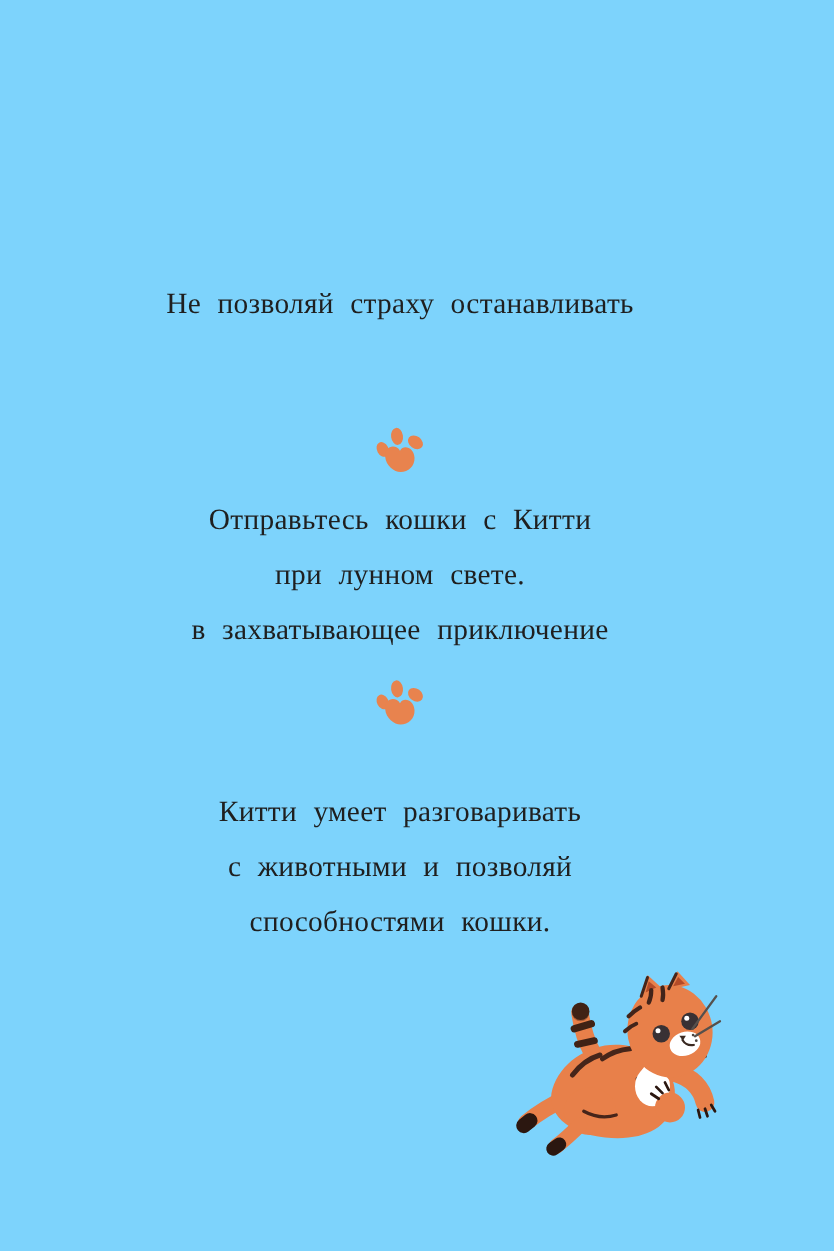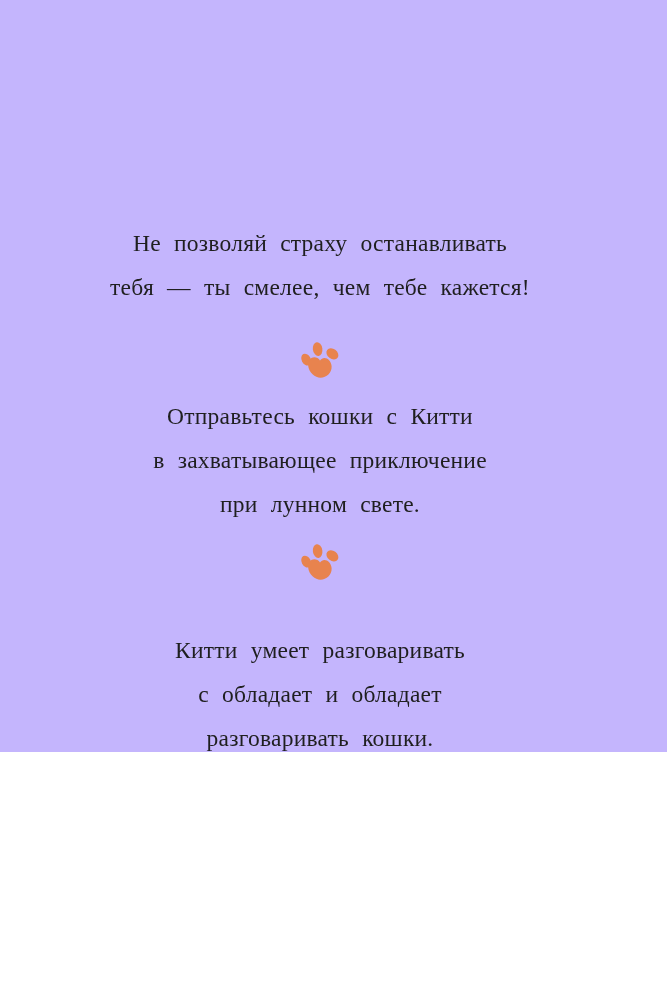--- a/index.html
+++ b/index.html
@@ -3,22 +3,22 @@
 <meta charset="utf-8">
 <style>
   html, body {
     margin: 0;
     padding: 0;
     background: #ffffff;
   }
   .page {
     position: relative;
     width: 667px;
-    height: 752px;
-    background: #c4b5fd;
+    height: 1001px;
+    background: #7dd3fc;
     overflow: hidden;
     font-family: "Liberation Serif", "DejaVu Serif", serif;
   }
   .text-col {
     position: absolute;
     left: 0;
     width: 640px;
     text-align: center;
     color: #1f1f1f;
   }
@@ -50,51 +50,50 @@
   }
   svg { display: block; margin: 0 auto; }
 </style>
 </head>
 <body>
 
 <div class="page">
 
   <div class="text-col para para-1">
     <span class="line">Не позволяй страху останавливать</span>
-    <span class="line">тебя — ты смелее, чем тебе кажется!</span>
   </div>
 
   <div class="paw-wrap paw-1">
     <svg viewBox="0 0 46 42" width="44" height="40" aria-hidden="true">
       <ellipse cx="8.5" cy="19.5" rx="4.8" ry="6.5" transform="rotate(-28 8.5 19.5)" fill="#e8834e"></ellipse>
       <ellipse cx="20.5" cy="8.5" rx="5" ry="7.2" transform="rotate(-8 20.5 8.5)" fill="#e8834e"></ellipse>
       <ellipse cx="36" cy="13.5" rx="6.8" ry="5.2" transform="rotate(36 36 13.5)" fill="#e8834e"></ellipse>
       <path d="M23 20.5 C 19.5 14.5, 9.5 16.5, 10.5 25.5 C 11.3 33.5, 18 38.5, 23.5 38.5 C 30 38.5, 35.5 33.5, 35.2 26.5 C 34.8 18.5, 26.5 14.8, 23 20.5 Z" fill="#e8834e"></path>
     </svg>
   </div>
 
   <div class="text-col para para-2">
     <span class="line">Отправьтесь кошки с Китти</span>
+    <span class="line">при лунном свете.</span>
     <span class="line">в захватывающее приключение</span>
-    <span class="line">при лунном свете.</span>
   </div>
 
   <div class="paw-wrap paw-2">
     <svg viewBox="0 0 46 42" width="44" height="40" aria-hidden="true">
       <ellipse cx="8.5" cy="19.5" rx="4.8" ry="6.5" transform="rotate(-28 8.5 19.5)" fill="#e8834e"></ellipse>
       <ellipse cx="20.5" cy="8.5" rx="5" ry="7.2" transform="rotate(-8 20.5 8.5)" fill="#e8834e"></ellipse>
       <ellipse cx="36" cy="13.5" rx="6.8" ry="5.2" transform="rotate(36 36 13.5)" fill="#e8834e"></ellipse>
       <path d="M23 20.5 C 19.5 14.5, 9.5 16.5, 10.5 25.5 C 11.3 33.5, 18 38.5, 23.5 38.5 C 30 38.5, 35.5 33.5, 35.2 26.5 C 34.8 18.5, 26.5 14.8, 23 20.5 Z" fill="#e8834e"></path>
     </svg>
   </div>
 
   <div class="text-col para para-3">
     <span class="line">Китти умеет разговаривать</span>
-    <span class="line">с обладает и обладает</span>
-    <span class="line">разговаривать кошки.</span>
+    <span class="line">с животными и позволяй</span>
+    <span class="line">способностями кошки.</span>
   </div>
 
   <div class="cat-wrap">
     <svg viewBox="0 0 170 175" width="170" height="175" aria-hidden="true">
 
       <path d="M78 84 Q 57 70 52 34" stroke="#e8804a" stroke-width="14" stroke-linecap="round" fill="none"></path>
       <circle cx="52.5" cy="34" r="7" fill="#40221563"></circle>
       <circle cx="52.5" cy="33" r="7" fill="#402215"></circle>
       <path d="M47.5 47 l 13.5 -4" stroke="#402215" stroke-width="6" stroke-linecap="round"></path>
       <path d="M50 59.5 l 13.5 -3" stroke="#402215" stroke-width="5.5" stroke-linecap="round"></path>

